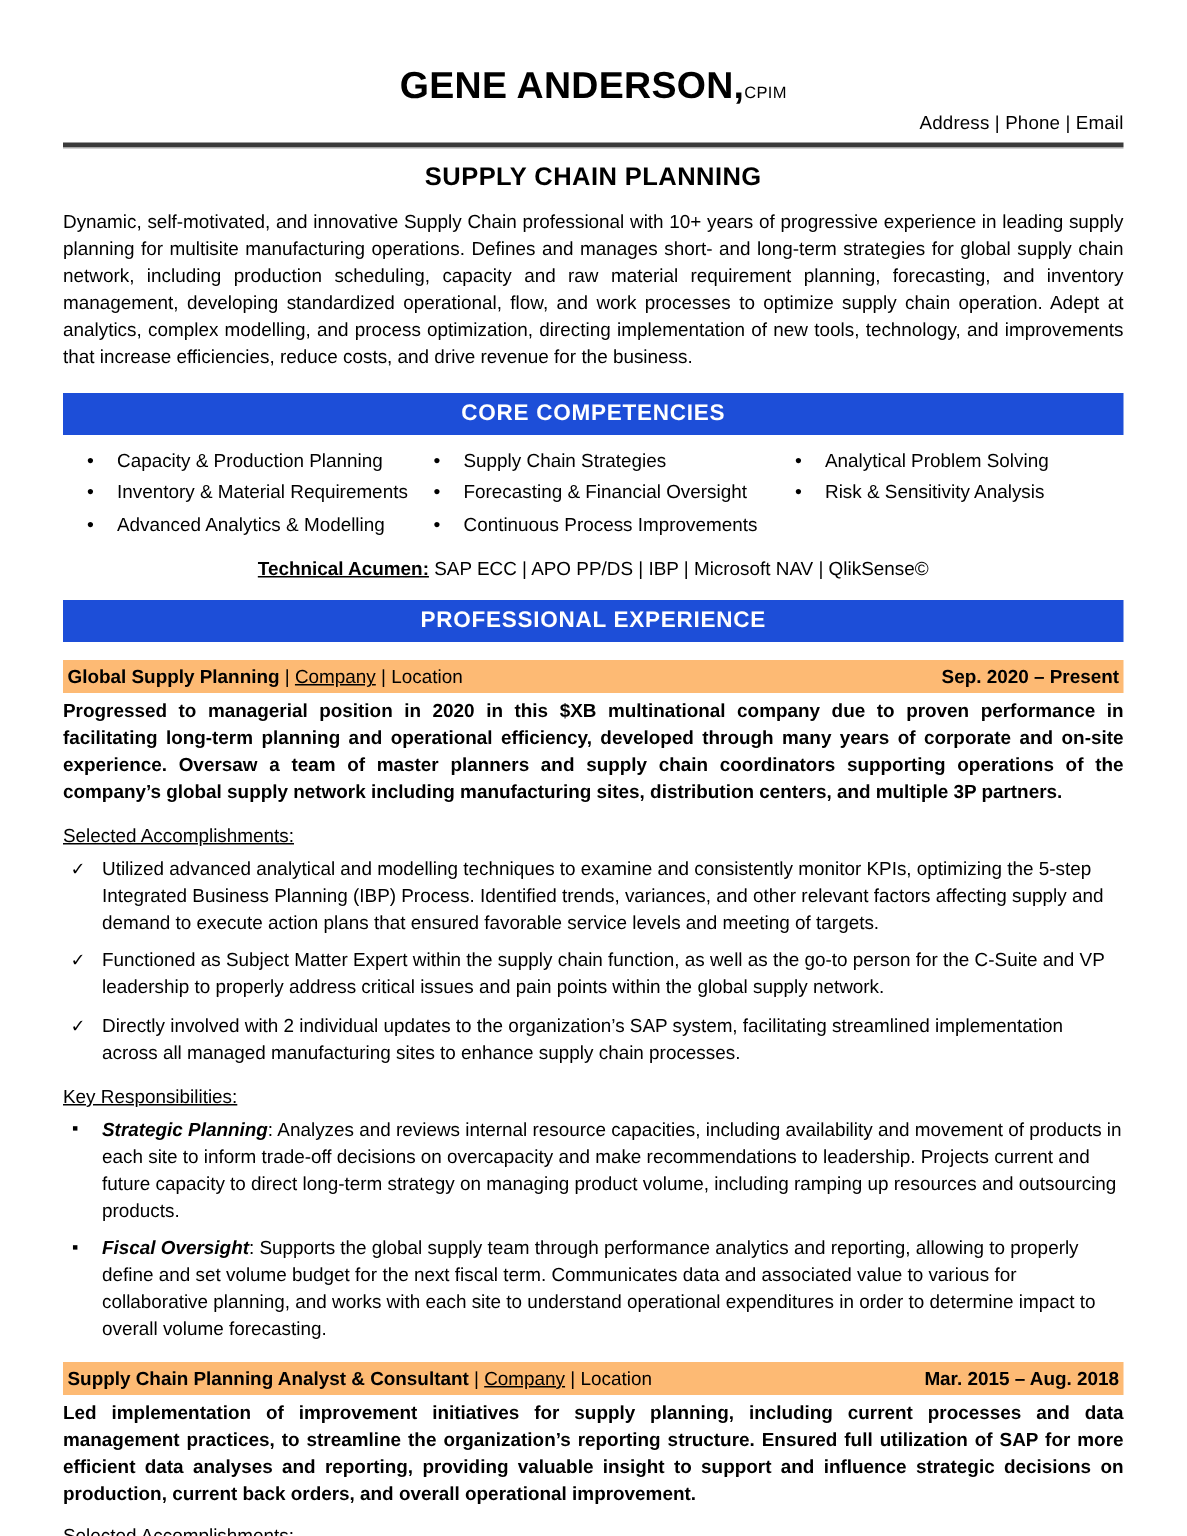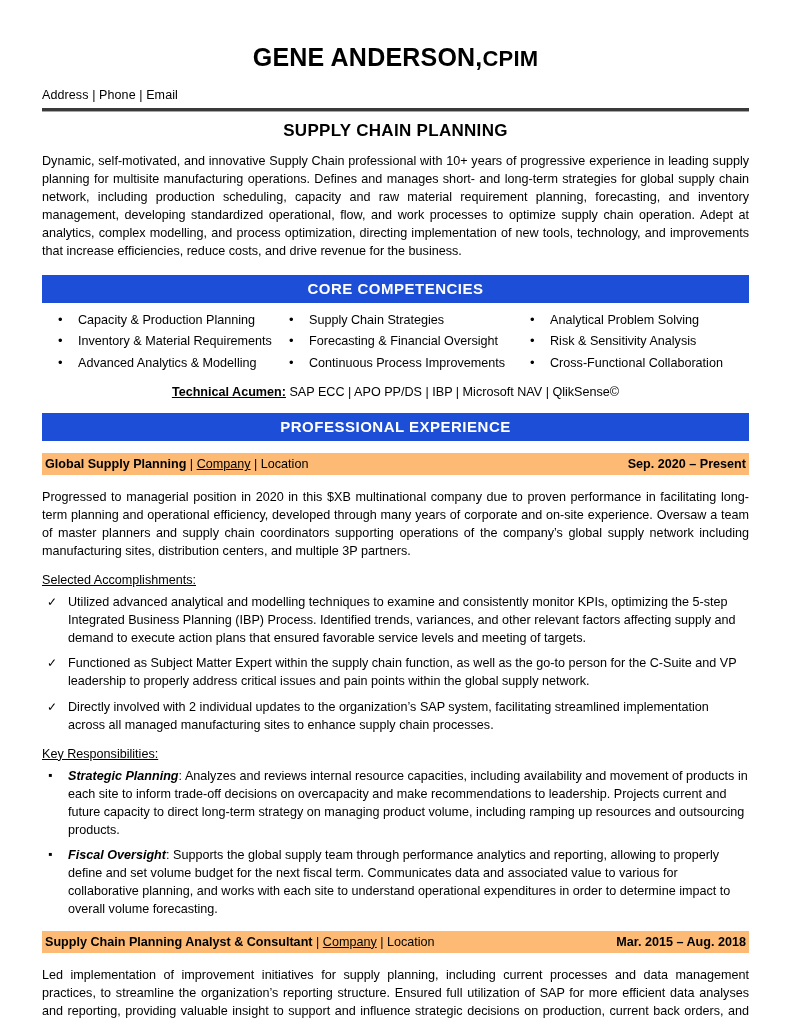--- a/index.html
+++ b/index.html
@@ -29,28 +29,28 @@
     margin: 4px 0 0 0;
     line-height: 1.05;
     white-space: nowrap;
   }
   .name {
     font-size: 25px;
     font-weight: bold;
     letter-spacing: 0.2px;
   }
   .credential {
-    font-size: 22px;
-    font-weight: bold;
+    font-size: 11px;
+    font-weight: normal;
     letter-spacing: 0.2px;
   }
   .contact {
-    text-align: left;
+    text-align: right;
     font-size: 12.5px;
-    margin-top: 18px;
+    margin-top: 5px;
     letter-spacing: 0.1px;
   }
   .header-rule {
     margin-top: 6px;
     border-top: 3px solid #3a3a3a;
     border-bottom: 1px solid #a6a6a6;
     height: 4px;
   }
   .target-title {
     text-align: center;
@@ -130,21 +130,22 @@
   .job-company { text-decoration: underline; }
   .job-location { }
   .job-dates {
     font-weight: bold;
     white-space: nowrap;
   }
   .job-summary {
     font-size: 12.6px;
     line-height: 1.42;
     text-align: justify;
-    margin-top: 14px;
+    margin-top: 4px;
+    font-weight: bold;
   }
   .sub-head {
     font-size: 12.6px;
     text-decoration: underline;
     margin-top: 12px;
   }
   .bullet-list {
     margin-top: 7px;
   }
   .bullet {
@@ -199,21 +200,20 @@
       <div class="comp-item">Advanced Analytics &amp; Modelling</div>
     </div>
     <div class="competency-col">
       <div class="comp-item">Supply Chain Strategies</div>
       <div class="comp-item">Forecasting &amp; Financial Oversight</div>
       <div class="comp-item">Continuous Process Improvements</div>
     </div>
     <div class="competency-col">
       <div class="comp-item">Analytical Problem Solving</div>
       <div class="comp-item">Risk &amp; Sensitivity Analysis</div>
-      <div class="comp-item">Cross-Functional Collaboration</div>
     </div>
   </div>
 
   <div class="tech-acumen">
     <span class="label">Technical Acumen:</span><span> SAP ECC | APO PP/DS | IBP | Microsoft NAV | QlikSense©</span>
   </div>
 
   <div class="section-bar">PROFESSIONAL EXPERIENCE</div>
 
   <div class="job-header">

